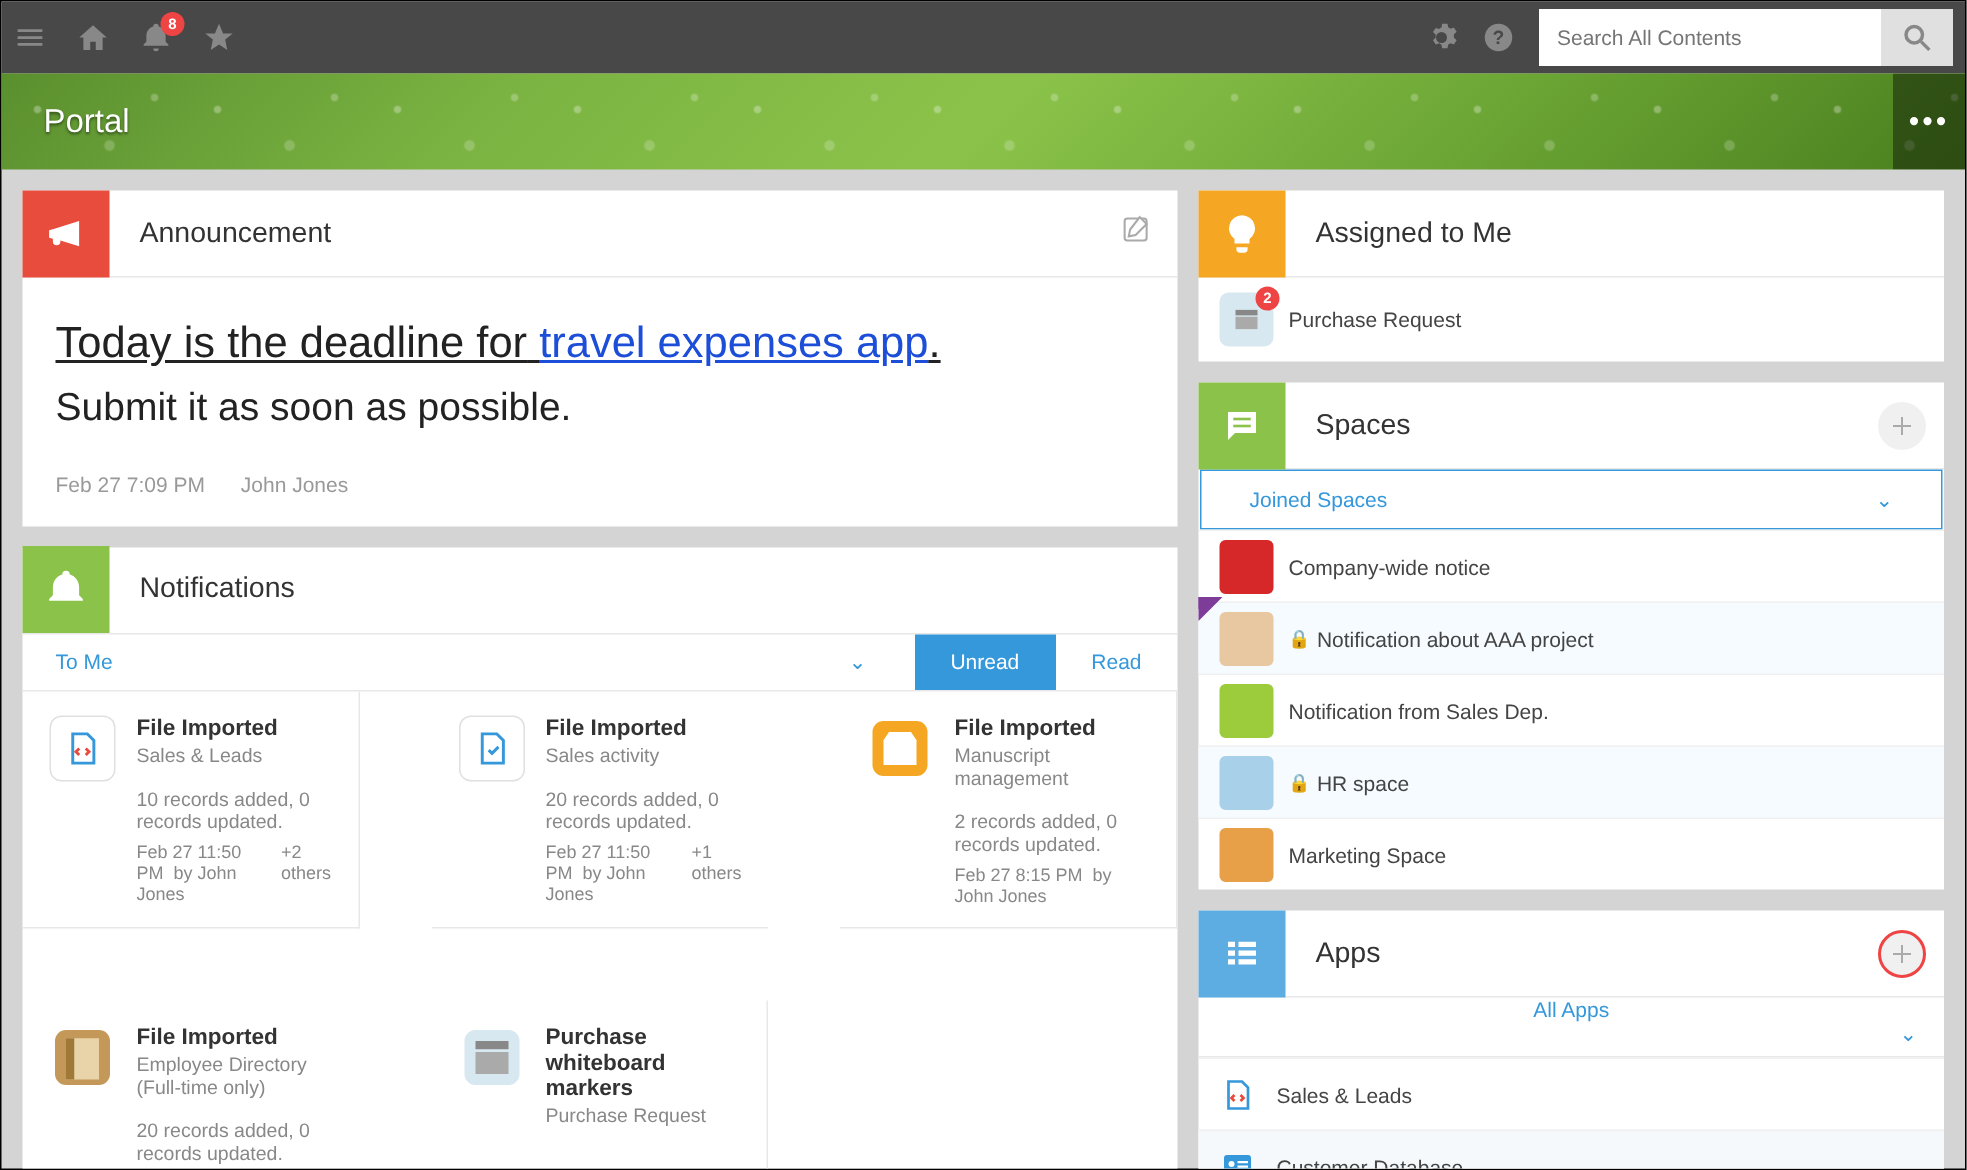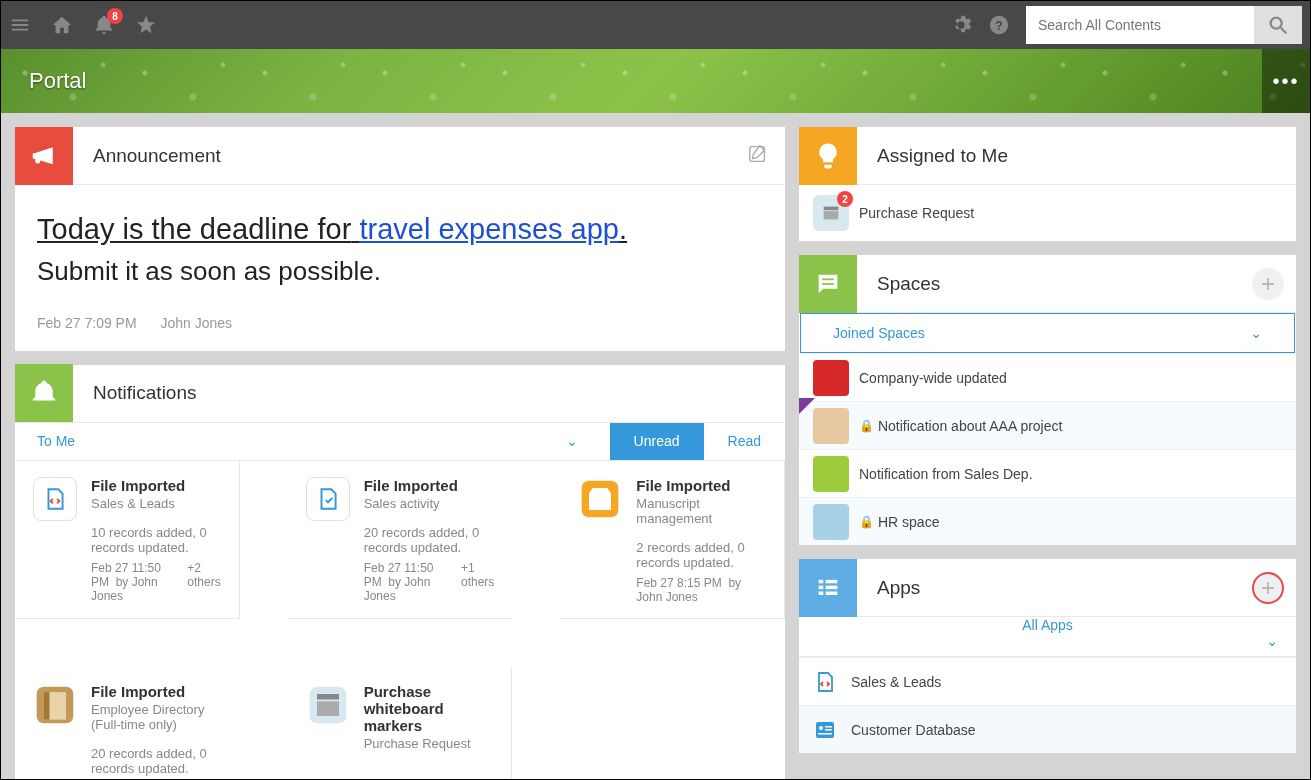--- a/index.html
+++ b/index.html
@@ -329,33 +329,37 @@
             </svg>
         </div>
       </div>
       <div class="spaces-filter">
         <span>Joined Spaces</span>
         <span class="chev">⌄</span>
       </div>
       <div id="spaces-list">
           <div class="space-item">
             <div class="space-thumb " style="background:#d62828"></div>
-    <span class="space-label">Company-wide updated</span>
+    <span class="space-label">Company-wide notice</span>
           </div>
           <div class="space-item alt">
             <div class="space-thumb corner-flag" style="background:#e8c8a0"></div>
     <span class="space-label"><span class="lock">🔒</span>Notification about AAA project</span>
           </div>
           <div class="space-item">
             <div class="space-thumb " style="background:#9ccc3c"></div>
     <span class="space-label">Notification from Sales Dep.</span>
           </div>
           <div class="space-item alt">
             <div class="space-thumb " style="background:#a8d0e8"></div>
     <span class="space-label"><span class="lock">🔒</span>HR space</span>
+          </div>
+          <div class="space-item">
+            <div class="space-thumb " style="background:#e8a048"></div>
+    <span class="space-label">Marketing Space</span>
           </div>
         </div>
     </div>
 
     <div class="panel">
       <div class="panel-head">
         <div class="panel-icon blue">
           <svg width="28" height="28" viewBox="0 0 24 24" fill="#fff">
               <rect x="4" y="5" width="4" height="3"></rect>
               <rect x="10" y="5" width="10" height="3"></rect>

